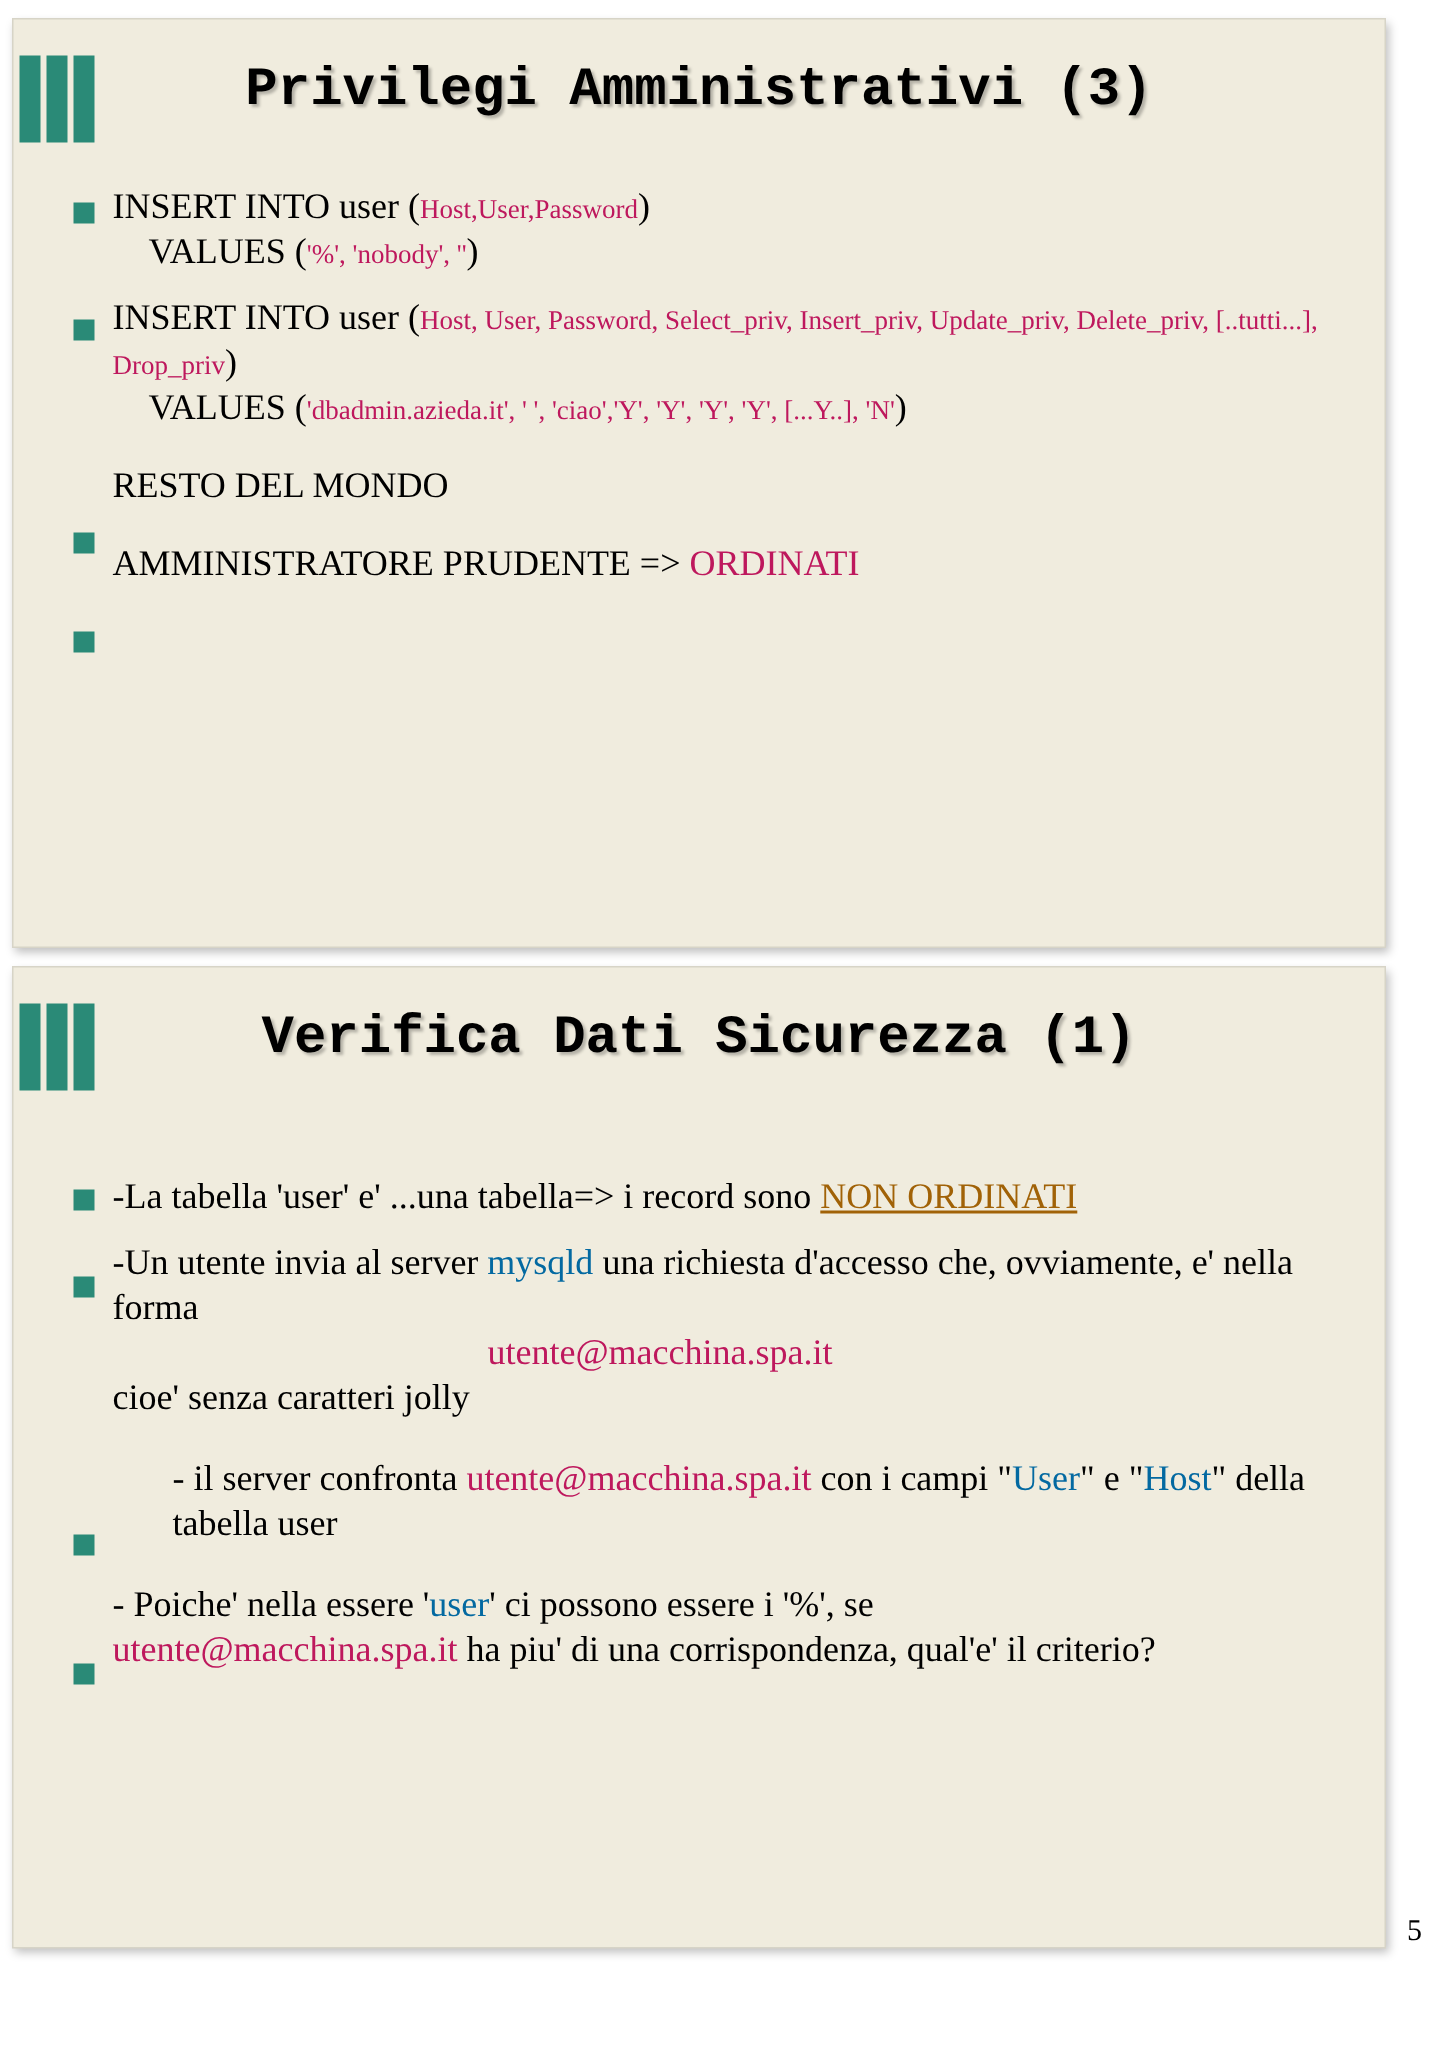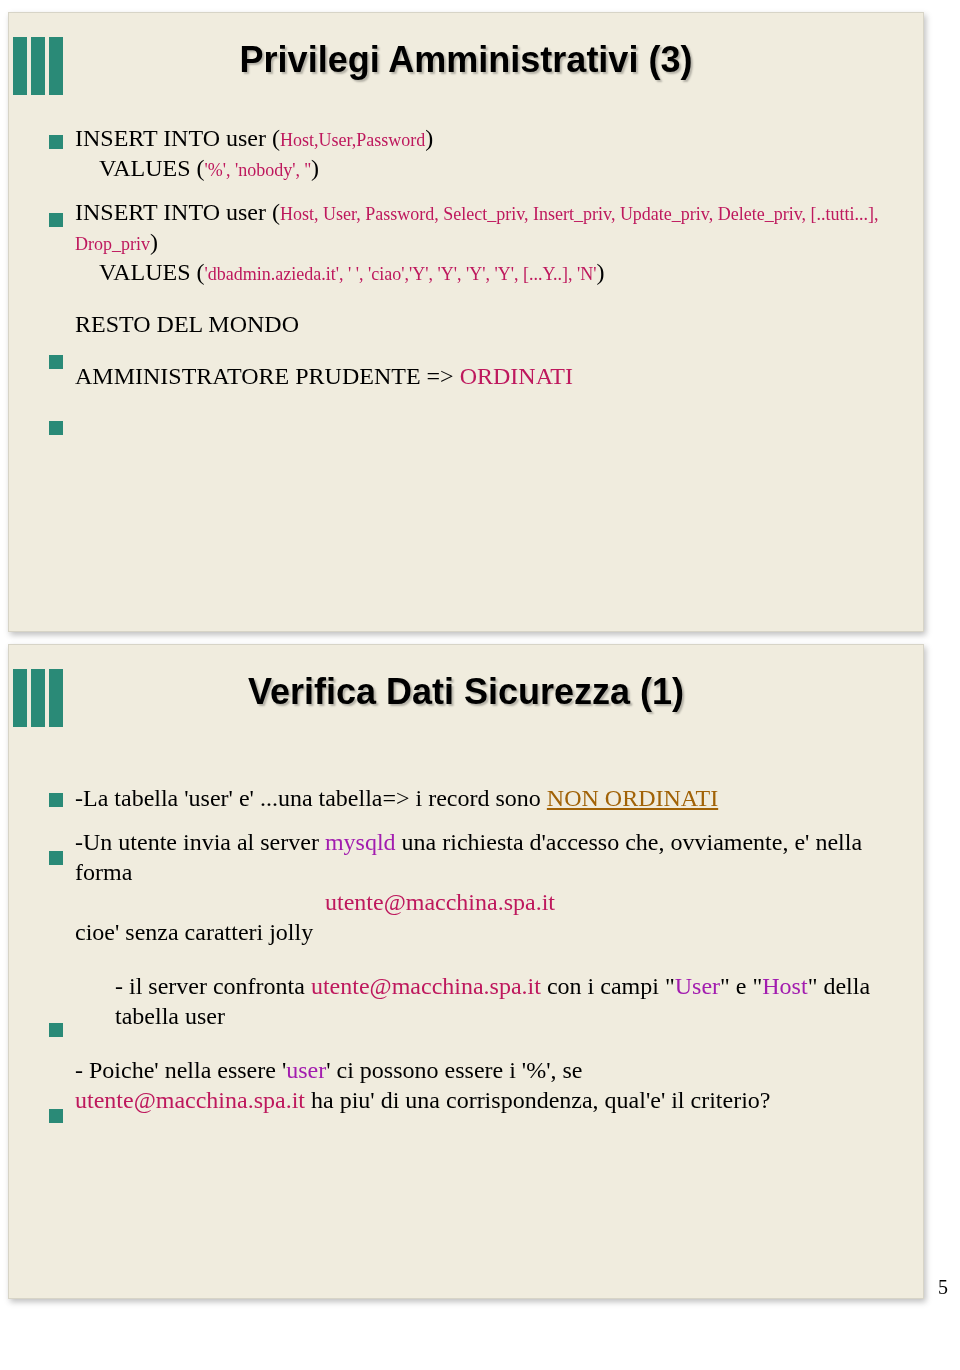--- a/index.html
+++ b/index.html
@@ -36,21 +36,21 @@
   }
   .title-bar .stripe.s1 { left: 4px; }
   .title-bar .stripe.s2 { left: 22px; }
   .title-bar .stripe.s3 { left: 40px; }
   .title-text {
     position: absolute;
     left: 0;
     top: 8px;
     width: 100%;
     text-align: center;
-    font-family: Liberation Sans, sans-serif;
+    font-family: Liberation Mono, monospace;
     font-weight: bold;
     font-size: 36px;
     color: #000;
     text-shadow: 2px 2px 2px rgba(0,0,0,0.25);
   }
   .body {
     position: absolute;
     left: 66px;
     top: 110px;
     width: 820px;
@@ -59,21 +59,21 @@
     line-height: 1.25;
   }
   .bullet-square {
     position: absolute;
     width: 14px;
     height: 14px;
     background: #2a8a77;
   }
   .small { font-size: 18px; }
   .blue { color: #be185d; }
-  .red { color: #a21caf; text-align: center; }
+  .red { color: #0369a1; text-align: center; }
   .redu { color: #a16207; text-decoration: underline; }
   .block { margin-bottom: 14px; }
   .page-num {
     position: absolute;
     right: 10px;
     bottom: 6px;
     font-family: "Times New Roman", serif;
     font-size: 20px;
     color: #000;
   }

